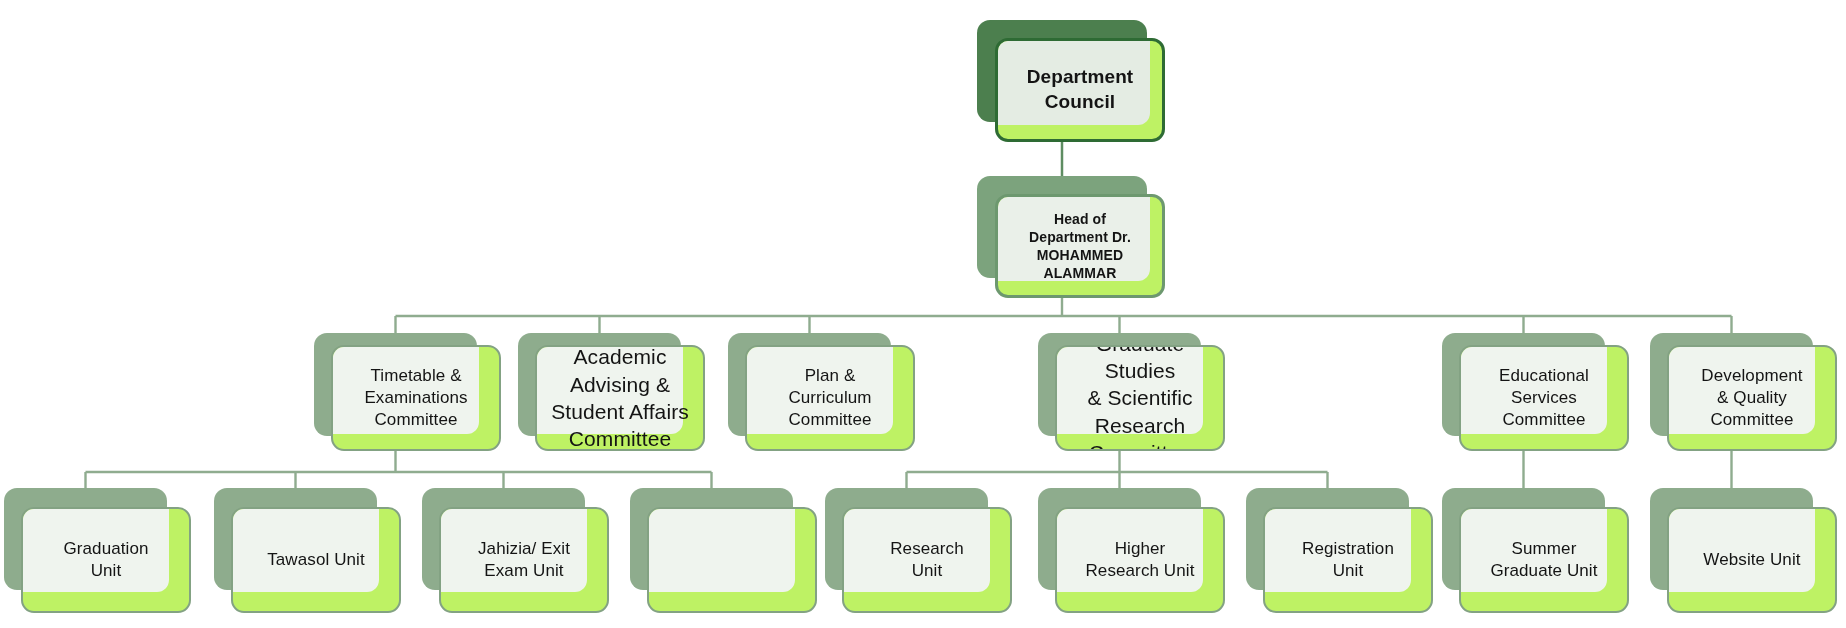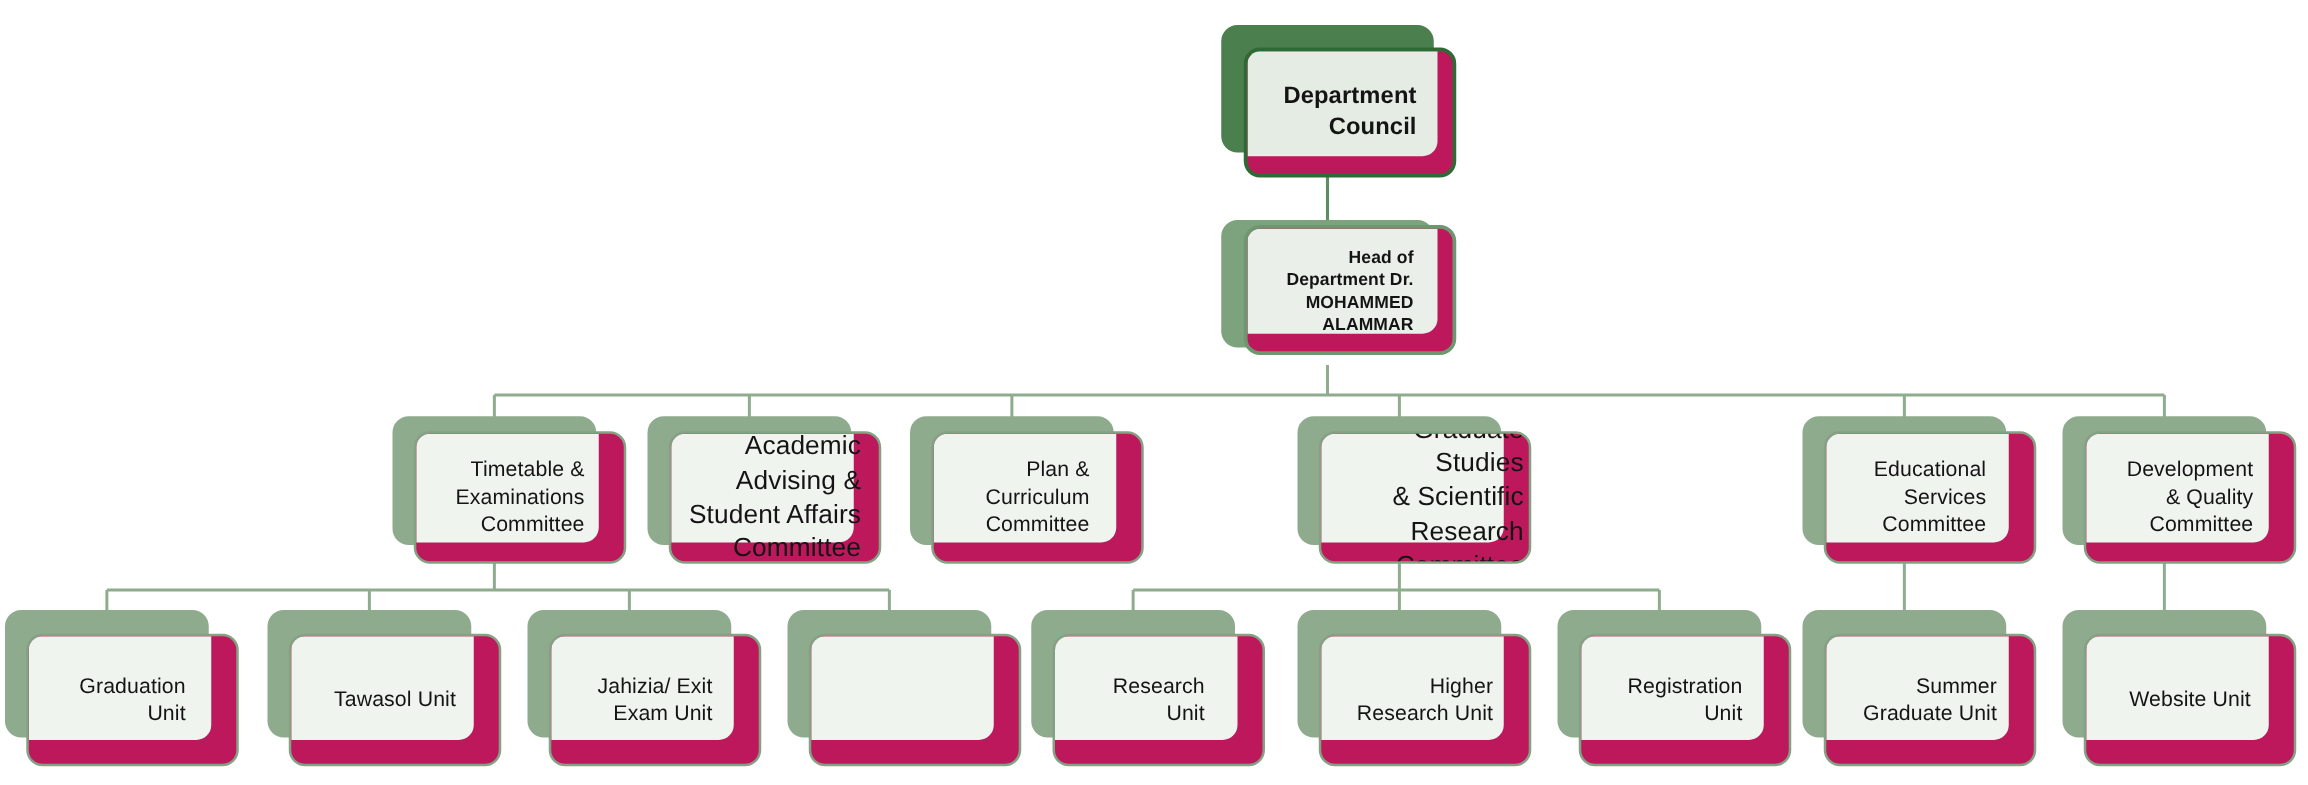--- a/index.html
+++ b/index.html
@@ -7,37 +7,37 @@
     position:relative;
     width:1846px;height:628px;
     background:#ffffff;
     font-family:"Liberation Sans", sans-serif;
     overflow:hidden;
   }
   .connector-layer{position:absolute;left:0;top:0;}
   .node{position:absolute;}
   .base{position:absolute;left:0;top:0;border-radius:13px;}
   .card{
-    position:absolute;border-radius:13px;background:#be185d;
+    position:absolute;border-radius:13px;background:#bef264;
     display:flex;align-items:center;justify-content:center;
-    text-align:right;overflow:hidden;box-sizing:border-box;
+    text-align:center;overflow:hidden;box-sizing:border-box;
   }
   .tint{position:absolute;left:0;top:0;border-bottom-right-radius:12px;}
   .label{
     position:relative;white-space:pre-line;color:#141414;
     line-height:1.3;letter-spacing:.1px;z-index:2;padding:0 4px;
   }
   
   .lvl1 .base{width:170px;height:102px;background:#4C7F4E;}
   .lvl1 .card{left:18px;top:18px;width:170px;height:104px;border:3px solid #2E6B34;}
   .lvl1 .tint{width:152px;height:84px;background:#E4ECE3;}
   .lvl1 .label{font-weight:bold;font-size:19px;}
   
   .lvl2 .base{width:170px;height:102px;background:#7CA37D;}
-  .lvl2 .card{left:18px;top:4px;width:170px;height:104px;border:3px solid #6D986F;}
+  .lvl2 .card{left:18px;top:18px;width:170px;height:104px;border:3px solid #6D986F;}
   .lvl2 .tint{width:152px;height:84px;background:#EAF0E9;}
   .lvl2 .label{font-weight:bold;font-size:14px;max-width:120px;}
   
   .committee .base{width:163px;height:103px;background:#8EAC8D;}
   .committee .card{left:17px;top:12px;width:170px;height:106px;border:2px solid #83A283;}
   .committee .tint{width:146px;height:87px;background:#EFF4EE;}
   .committee .label{font-size:17px;}
   .committee .label.fs-s{font-size:21px;}
   
   .unit .base{width:163px;height:102px;background:#8EAC8D;}

